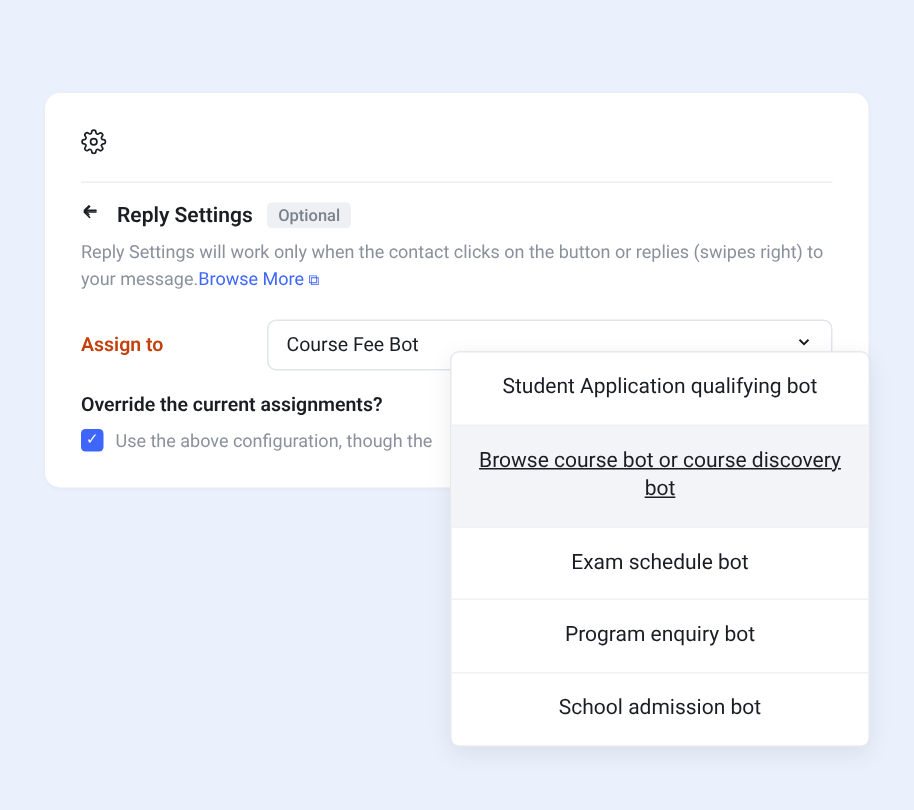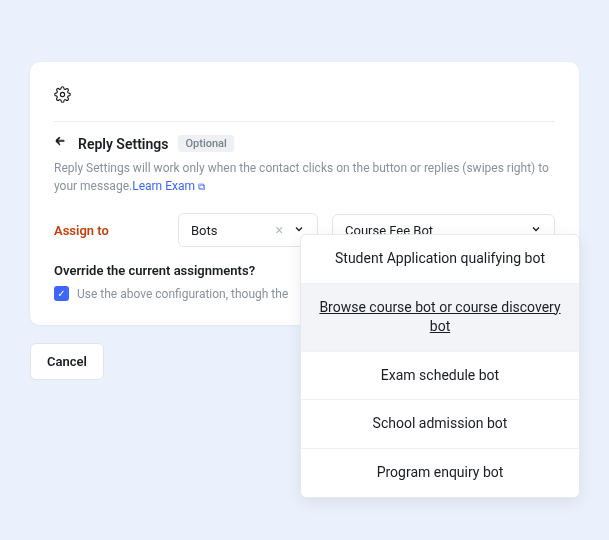--- a/index.html
+++ b/index.html
@@ -54,54 +54,44 @@
       <svg class="arrow-back" viewBox="0 0 24 24" fill="none" stroke="#1a1d23" stroke-width="2">
           <path d="M10 4 L3 11 L18 11 M3 11 L10 18" stroke-linecap="round" stroke-linejoin="round" transform="scale(0.9) translate(1,1)"></path>
           <path d="M9 14l-5-5 5-5M4 9h13" stroke-linecap="round" stroke-linejoin="round"></path>
         </svg>
     </span>
     <span class="subheader-title">Reply Settings</span>
     <span class="badge">Optional</span>
   </div>
 
   <div class="helptext">
-    <span>Reply Settings will work only when the contact clicks on the button or replies (swipes right) to your message.</span><a class="link"><span>Learn Exam</span><span class="ext-icon">⧉</span></a>
+    <span>Reply Settings will work only when the contact clicks on the button or replies (swipes right) to your message.</span><a class="link"><span>Browse More</span><span class="ext-icon">⧉</span></a>
   </div>
 
   <div class="row-assign">
     <span class="label">Assign to</span>
-    <div class="select select-assign">
-      <span>Bots</span>
-      <span style="display:flex;align-items:center;">
-        <span class="clear-x">×</span>
-        <span><svg class="chev" viewBox="0 0 24 24" fill="none" stroke="#1a1d23" stroke-width="2.5">
-              <path d="M6 9l6 6 6-6"></path>
-            </svg></span>
-      </span>
-    </div>
     <div class="select select-bot">
       <span>Course Fee Bot</span>
       <span><svg class="chev" viewBox="0 0 24 24" fill="none" stroke="#1a1d23" stroke-width="2.5">
             <path d="M6 9l6 6 6-6"></path>
           </svg></span>
     </div>
   </div>
 
   <div class="override-label">Override the current assignments?</div>
   <div class="checkbox-row">
     <div class="checkbox">
       <span class="check">✓</span>
     </div>
     <span class="checkbox-text">Use the above configuration, though the</span>
   </div>
 </div>
 
 <div class="button-row">
-  <button class="btn btn-cancel">Cancel</button>
 </div>
 
 <div class="dropdown">
   <div class="dropdown-item">Student Application qualifying bot</div>
   <div class="dropdown-item highlighted">Browse course bot or course discovery bot</div>
   <div class="dropdown-item">Exam schedule bot</div>
+  <div class="dropdown-item">Program enquiry bot</div>
   <div class="dropdown-item">School admission bot</div>
-  <div class="dropdown-item">Program enquiry bot</div>
 </div>
 
 </body></html>

